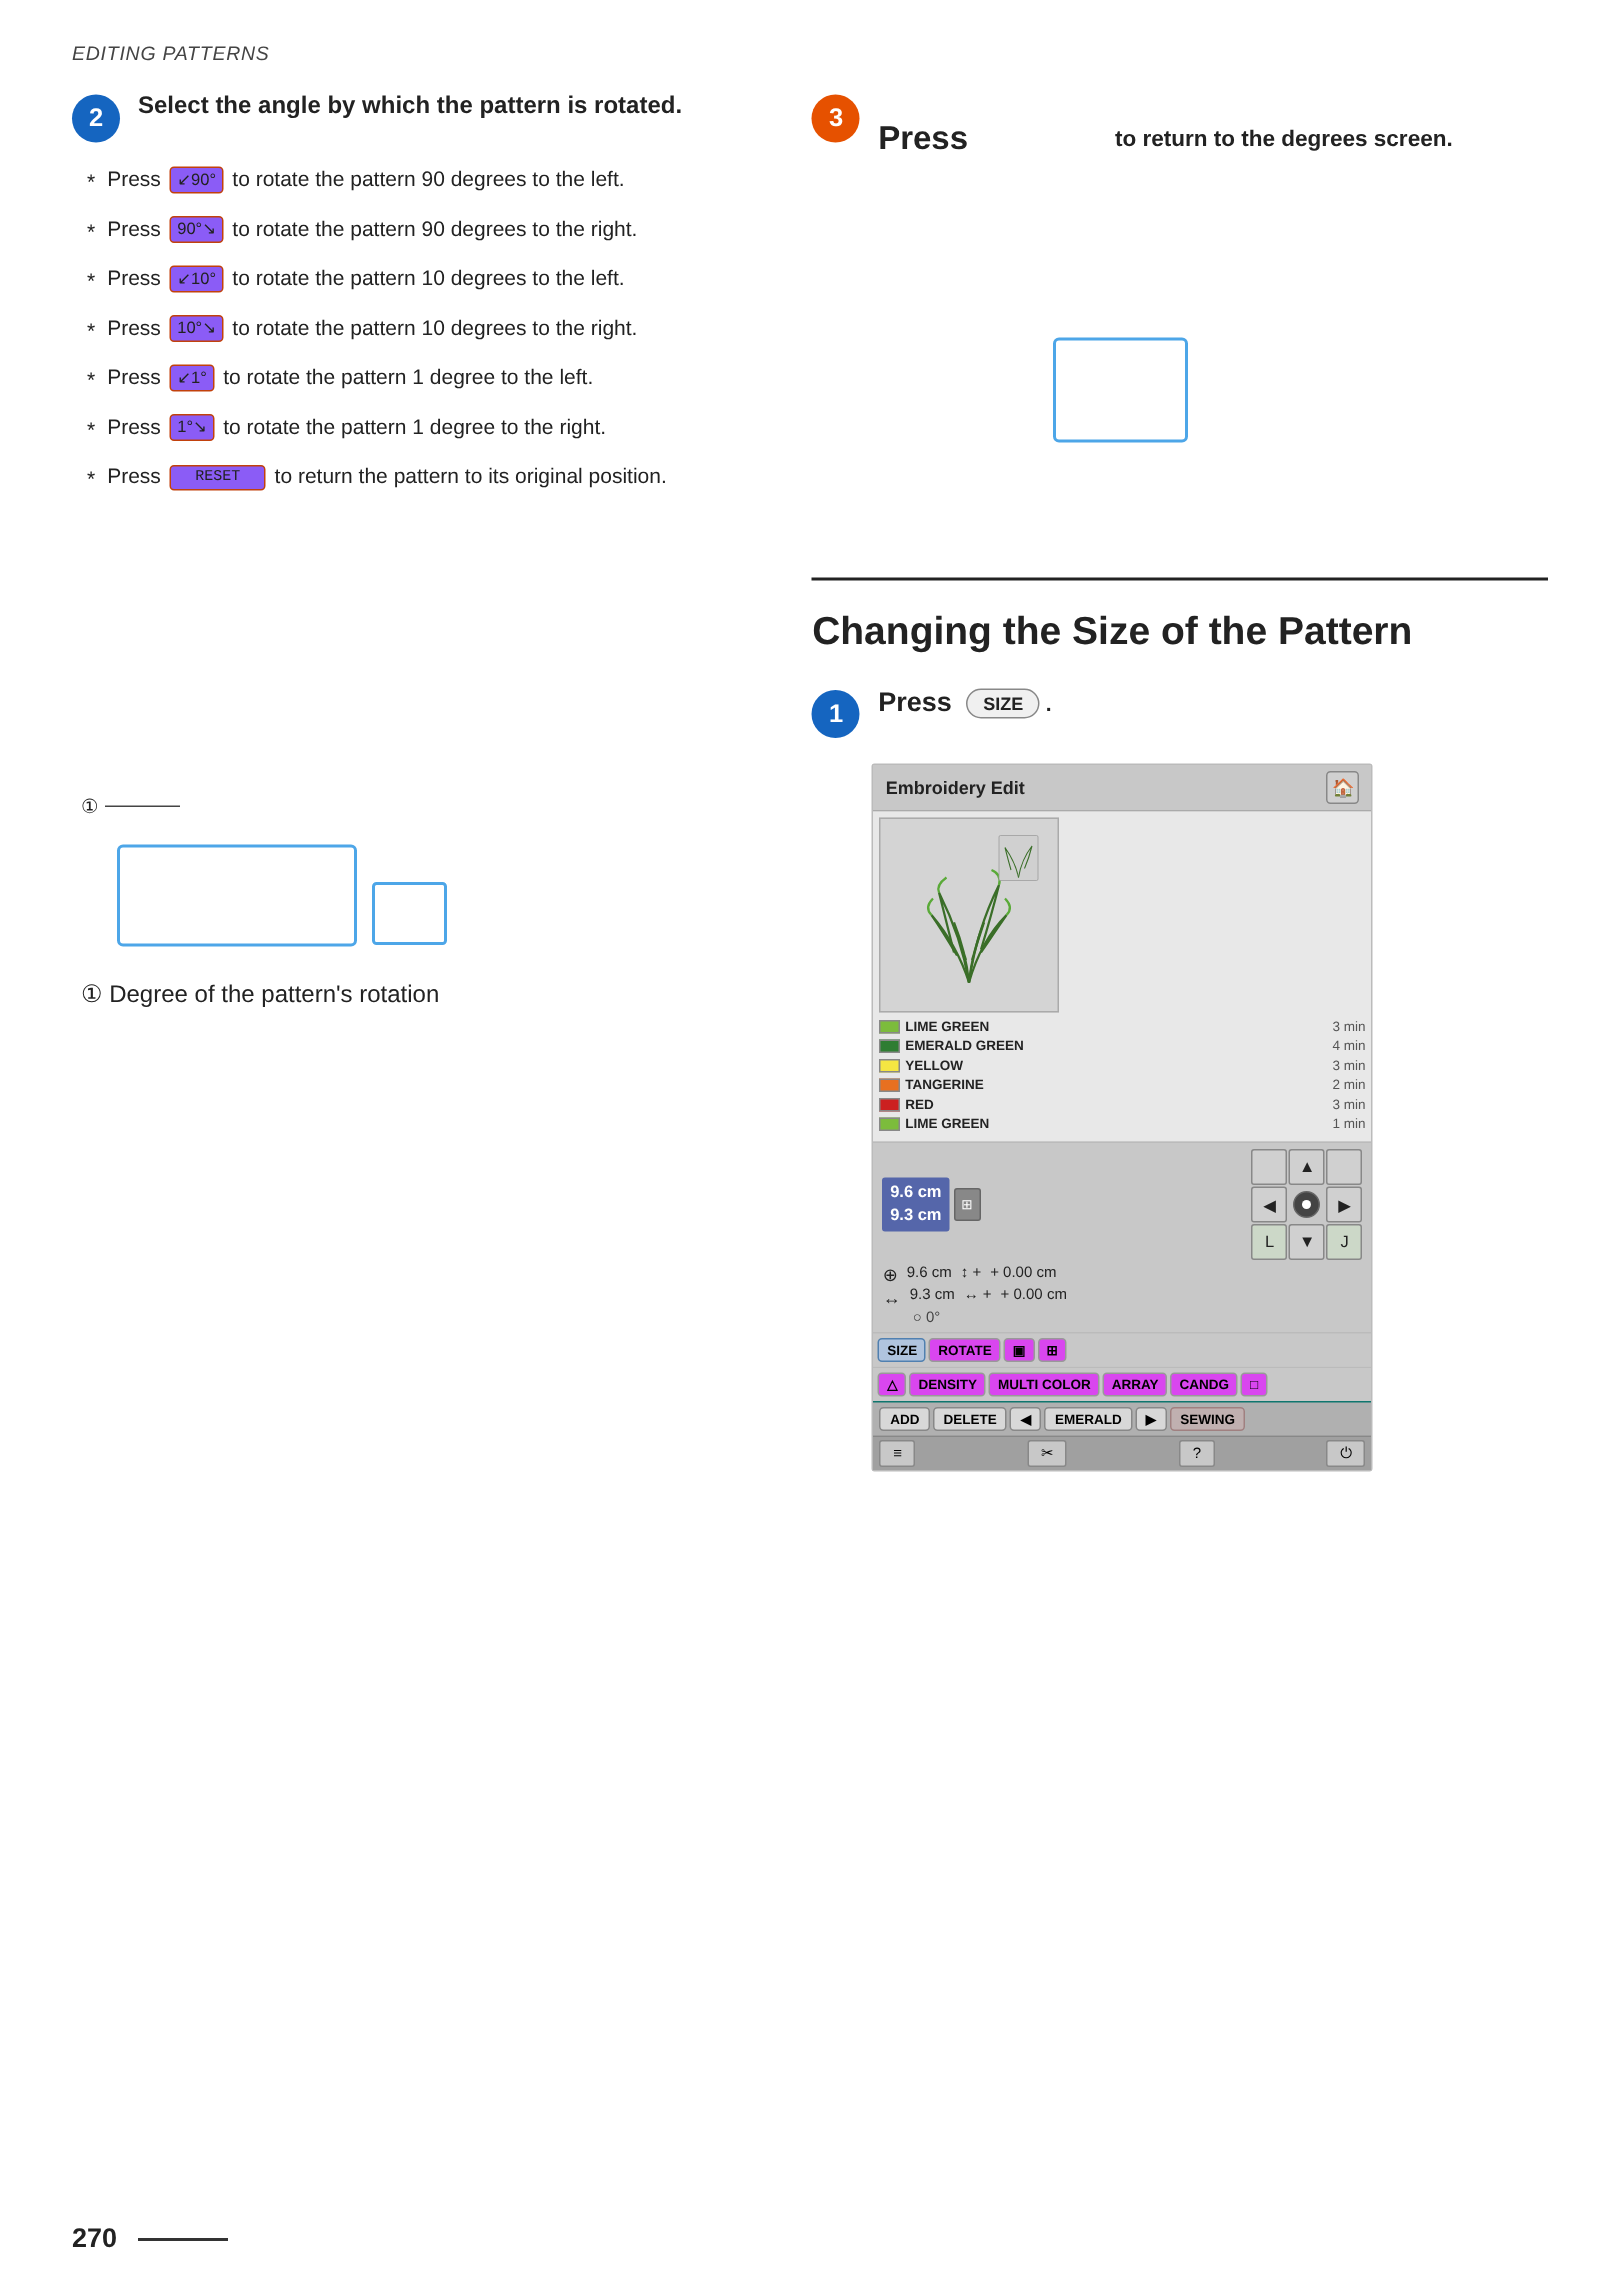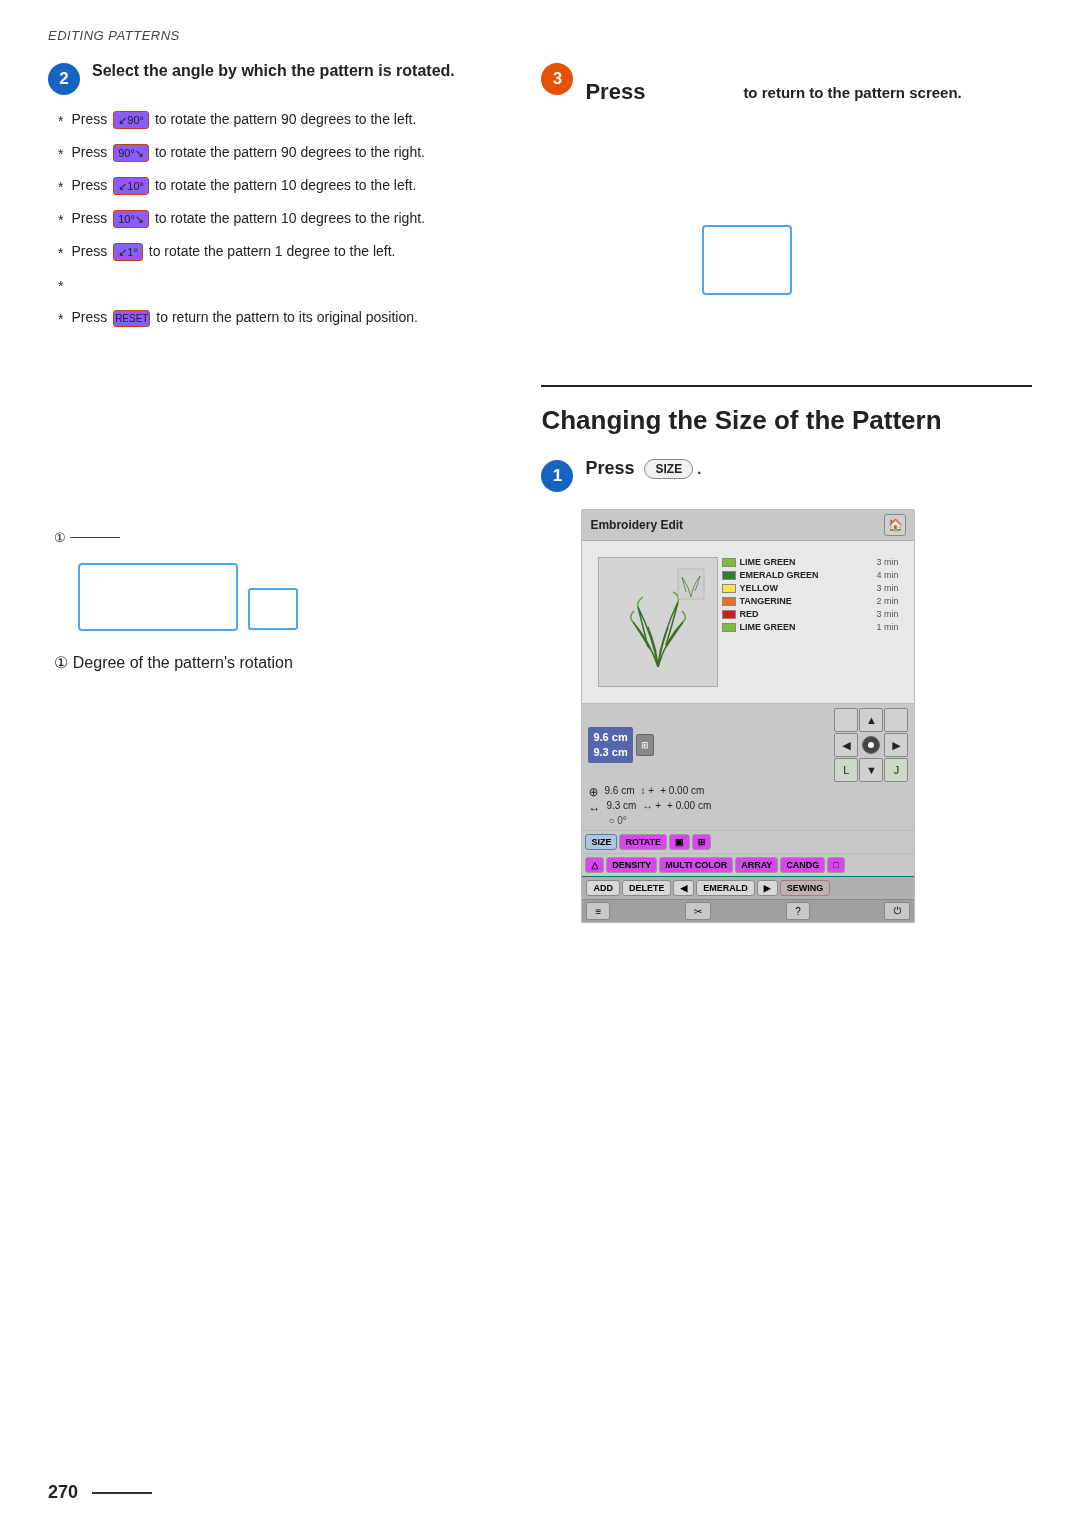--- a/index.html
+++ b/index.html
@@ -94,21 +94,22 @@
       background: #8b5cf6;
       margin: 0 2px;
       font-family: Arial, sans-serif;
       vertical-align: middle;
       color: #222;
       line-height: 1.3;
       white-space: nowrap;
     }
     .inline-btn.reset-btn {
       font-size: 10px;
-      padding: 1px 1px;
+      padding: 1px 16px;
+      font-family: Liberation Mono, monospace;
     }
     .step3-line {
       display: flex;
       align-items: center;
       margin-top: 18px;
       font-size: 16px;
     }
     .step3-press {
       font-weight: bold;
       font-size: 22px;
@@ -217,22 +218,23 @@
       font-weight: bold;
       font-size: 12px;
       display: flex;
       justify-content: space-between;
       align-items: center;
       border-bottom: 1px solid #aaa;
     }
     .emb-panel-body {
       display: flex;
       background: #e8e8e8;
-      padding: 16px;
+      padding: 4px;
       gap: 4px;
+      flex-direction: column;
     }
     .emb-preview {
       width: 120px;
       height: 130px;
       background: #d4d4d4;
       border: 1px solid #aaa;
       display: flex;
       align-items: center;
       justify-content: center;
       overflow: hidden;
@@ -402,20 +404,23 @@
           </span>
         </li>
         <li>
           <span class="star">*</span>
           <span class="text-content">
             Press <span class="inline-btn">↙1°</span> to rotate the pattern 1 degree to the left.
           </span>
         </li>
         <li>
           <span class="star">*</span>
+          <span class="text-content">
+            Press <span class="inline-btn">1°↘</span> to rotate the pattern 1 degree to the right.
+          </span>
         </li>
         <li>
           <span class="star">*</span>
           <span class="text-content">
             Press <span class="inline-btn reset-btn">RESET</span> to return the pattern to its original position.
           </span>
         </li>
       </ul>
 
       <div class="left-bottom">
@@ -430,21 +435,21 @@
         <div style="margin-left: 6px; margin-top: 10px;">① Degree of the pattern's rotation</div>
       </div>
     </div>
 
     <div class="right-col">
 
       <div class="step-header">
         <div class="step-circle orange">3</div>
         <div class="step3-line">
           <span class="step3-press">Press</span>
-          <span style="font-size:15px; font-weight:bold; margin-left: 80px;">to return to the pattern screen.</span>
+          <span style="font-size:15px; font-weight:bold; margin-left: 80px;">to return to the degrees screen.</span>
         </div>
       </div>
 
       <div style="margin-top: 60px; display: flex; justify-content: center; margin-right: 80px;">
         <div class="screen-preview-box"></div>
       </div>
 
       <hr class="section-divider" style="margin-top: 90px;">
       <div class="section-title">Changing the Size of the Pattern</div>
 

